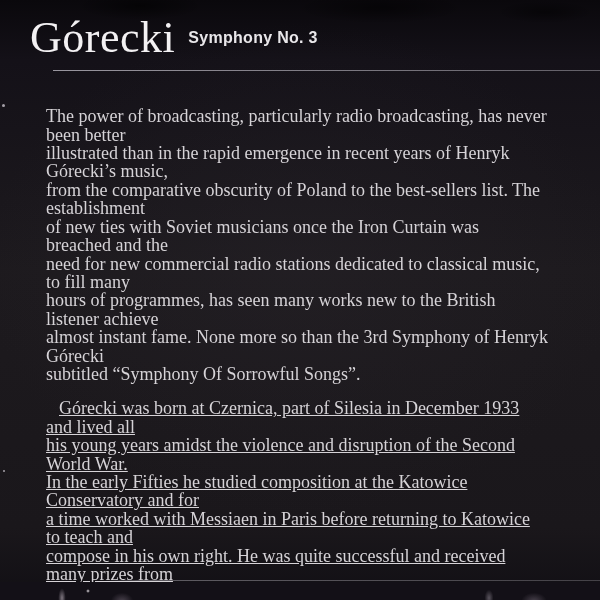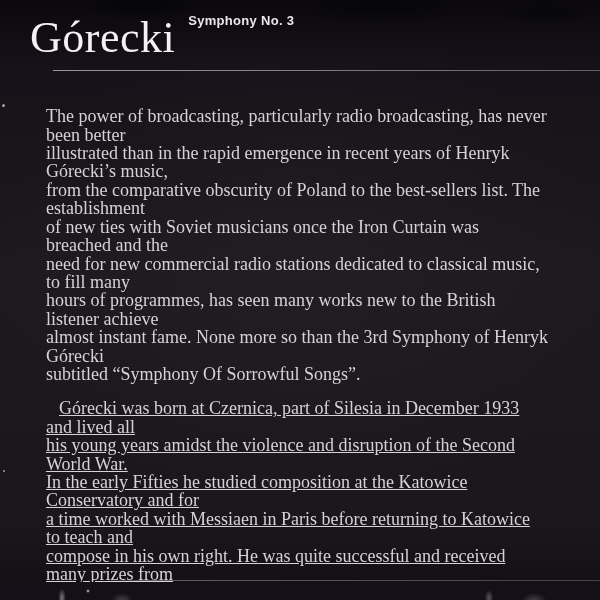--- a/index.html
+++ b/index.html
@@ -15,34 +15,34 @@
     background:
       radial-gradient(ellipse 90px 20px at 140px 6px, rgba(0,0,0,0.55), transparent 70%),
       radial-gradient(ellipse 120px 22px at 380px 8px, rgba(0,0,0,0.50), transparent 70%),
       radial-gradient(ellipse 70px 16px at 545px 12px, rgba(0,0,0,0.45), transparent 70%),
       radial-gradient(ellipse 420px 330px at 50% 45%, rgba(42,38,44,0.35), transparent 75%),
       linear-gradient(180deg, #0a080c 0%, #141118 10%, #1d1a1e 45%, #1a171b 88%, #110f14 100%);
     color: #d6d3d7;
   }
   .header {
     display: flex;
-    align-items: flex-start;
+    align-items: center;
     padding: 13px 0 0 30px;
   }
   .title {
     font-size: 44px;
     line-height: 1.12;
     font-weight: 400;
     color: #f3f1f3;
     letter-spacing: 0.5px;
   }
   .subtitle {
     font-family: "Liberation Sans", sans-serif;
     font-weight: 700;
-    font-size: 13px;
+    font-size: 16px;
     margin-left: 13px;
     color: #e9e7ea;
     letter-spacing: 0.3px;
   }
   .rule {
     height: 1px;
     margin: 8px 0 0 53px;
     background: linear-gradient(90deg, rgba(160,157,166,0.95), rgba(160,157,166,0.55));
   }
   .notes { padding: 20px 36px 0 30px; }

